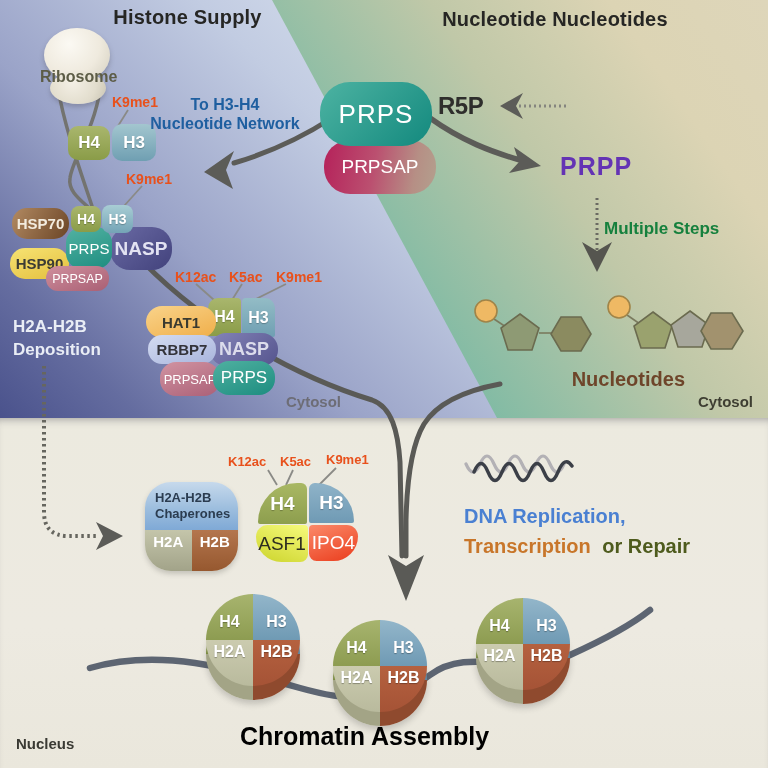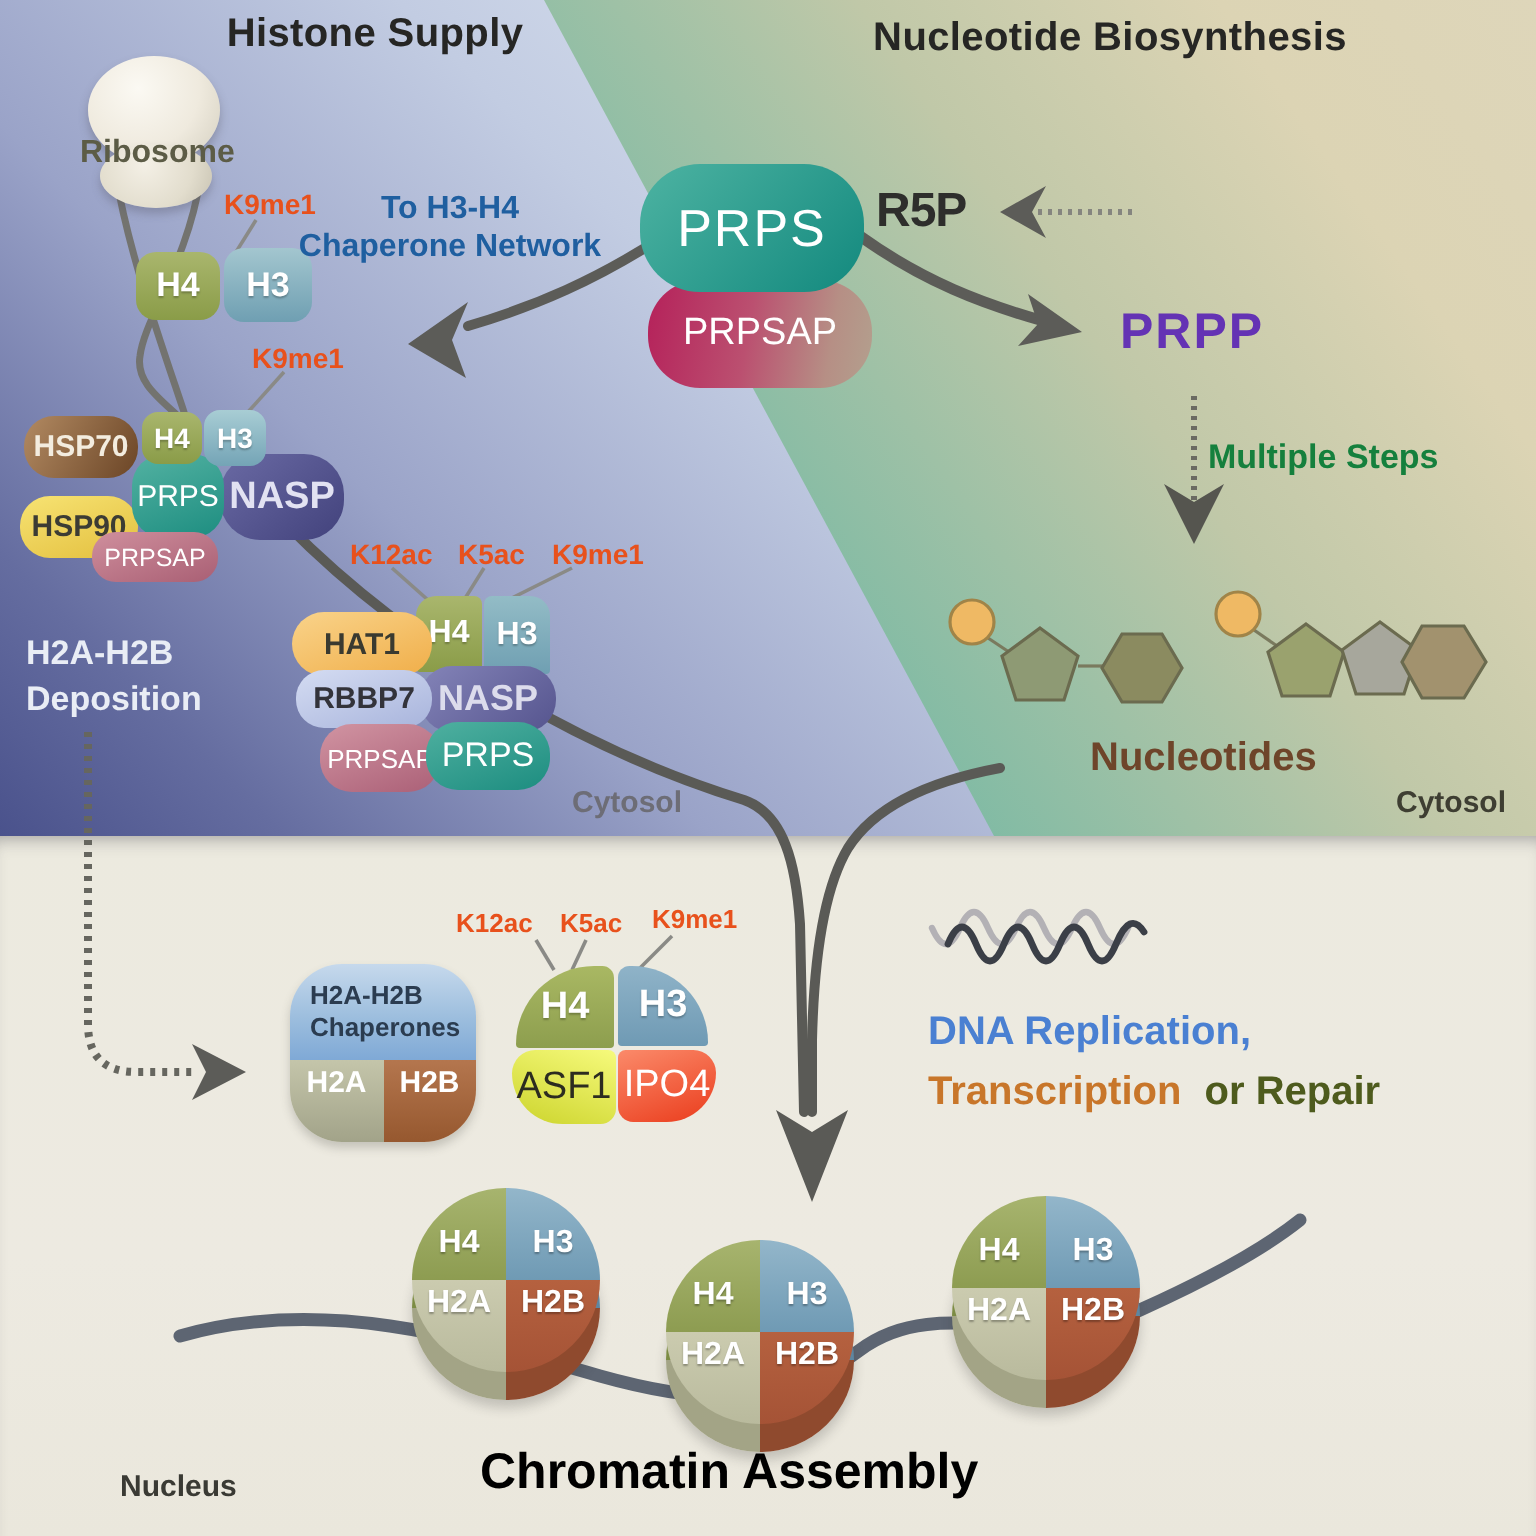--- a/index.html
+++ b/index.html
@@ -133,41 +133,41 @@
 
     <g fill="none" stroke-linecap="round">
       <path d="M466 464 Q473 480 480 464 T494 464 T508 464 T522 464 T536 464 T550 464 T564 464" stroke="#b3b1b5" stroke-width="3.2"></path>
       <path d="M474 472 Q481 455 488 472 T502 472 T516 472 T530 472 T544 472 T558 472 T572 466" stroke="#3b3f47" stroke-width="3.4"></path>
     </g>
 
     <path d="M90 668 C 160 648, 230 668, 300 688 C 350 702, 390 705, 430 675 C 470 645, 520 678, 570 655 C 610 637, 635 622, 650 610" stroke="#5d6572" stroke-width="6.5" fill="none" stroke-linecap="round"></path>
   </svg>
 
   <div class="abs ttl" style="left:100px;top:6px;width:175px;">Histone Supply</div>
-  <div class="abs ttl" style="left:425px;top:8px;width:260px;">Nucleotide Biosynthesis</div>
+  <div class="abs ttl" style="left:425px;top:8px;width:260px;">Nucleotide Nucleotides</div>
 
   <div class="ribo-top"></div>
   <div class="ribo-bot"></div>
   <div class="abs" style="left:40px;top:68px;width:76px;text-align:center;font-size:16px;font-weight:700;color:#5c5c46;">Ribosome</div>
   <div class="abs klabel" style="left:112px;top:94px;">K9me1</div>
   <div class="tab" style="left:68px;top:126px;width:42px;height:34px;border-radius:10px;font-size:17px;background:linear-gradient(180deg,#a9b66d,#8a9c48);">H4</div>
   <div class="tab" style="left:112px;top:124px;width:44px;height:37px;border-radius:10px;font-size:17px;background:linear-gradient(180deg,#a3c6cf,#6f9fb2);">H3</div>
 
   <div class="abs note" style="left:145px;top:96px;width:160px;font-size:16px;color:#1f5fa0;">
     <div>To H3-H4</div>
-    <div>Chaperone Network</div>
+    <div>Nucleotide Network</div>
   </div>
 
   <div class="pill" style="left:324px;top:140px;width:112px;height:54px;border-radius:26px;font-size:19px;background:linear-gradient(100deg,#b5215a 0%,#bb5070 45%,#b68f85 80%,#b3a08e 100%);">PRPSAP</div>
   <div class="pill" style="left:320px;top:82px;width:112px;height:64px;border-radius:30px;font-size:26px;letter-spacing:1px;background:linear-gradient(135deg,#4db3a2,#13897e);">PRPS</div>
 
   <div class="abs" style="left:438px;top:92px;font-size:24px;font-weight:800;color:#2e2e2c;letter-spacing:-.5px;">R5P</div>
   <div class="abs" style="left:560px;top:152px;font-size:25px;font-weight:800;color:#6433b4;letter-spacing:1px;">PRPP</div>
   <div class="abs" style="left:604px;top:219px;font-size:17px;font-weight:800;color:#15803d;">Multiple Steps</div>
-  <div class="abs" style="left:545px;top:368px;width:140px;text-align:left;font-size:20px;font-weight:800;color:#6e452a;">Nucleotides</div>
+  <div class="abs" style="left:545px;top:368px;width:140px;text-align:right;font-size:20px;font-weight:800;color:#6e452a;">Nucleotides</div>
   <div class="abs" style="left:698px;top:393px;font-size:15px;font-weight:700;color:#3e3e32;">Cytosol</div>
   <div class="abs" style="left:286px;top:393px;font-size:15px;font-weight:600;color:#6d6d76;">Cytosol</div>
 
   <div class="abs klabel" style="left:126px;top:171px;">K9me1</div>
   <div class="pill" style="left:12px;top:208px;width:57px;height:31px;border-radius:15px;font-size:15px;font-weight:700;color:#f3ecdf;background:linear-gradient(120deg,#b28a62,#6b4526);">HSP70</div>
   <div class="pill" style="left:10px;top:248px;width:59px;height:31px;border-radius:15px;font-size:15px;font-weight:700;color:#3c3c34;background:linear-gradient(160deg,#f7e373,#e3bf3e);">HSP90</div>
   <div class="pill" style="left:110px;top:227px;width:62px;height:43px;border-radius:20px;font-size:19px;font-weight:600;color:#e2e2f2;background:linear-gradient(140deg,#6a6aa4,#42427c);">NASP</div>
   <div class="pill" style="left:66px;top:227px;width:46px;height:42px;border-radius:16px;font-size:15px;background:linear-gradient(160deg,#53b2a2,#1d8d80);">PRPS</div>
   <div class="pill" style="left:46px;top:266px;width:63px;height:25px;border-radius:12px;font-size:12.5px;background:linear-gradient(160deg,#cf8f9d,#a95f74);">PRPSAP</div>
   <div class="tab" style="left:71px;top:206px;width:30px;height:26px;border-radius:8px;font-size:14px;background:linear-gradient(180deg,#a9b66d,#8a9c48);">H4</div>
@@ -251,15 +251,15 @@
       </div>
     <div class="face">
       <div class="q qt fh4">H4</div>
       <div class="q qt fh3">H3</div>
       <div class="q qb fh2a">H2A</div>
       <div class="q qb fh2b">H2B</div>
     </div>
   </div>
 
   <div class="abs" style="left:240px;top:722px;width:310px;text-align:left;font-size:25px;font-weight:700;color:#000000;">Chromatin Assembly</div>
-  <div class="abs" style="left:16px;top:735px;font-size:15px;font-weight:700;color:#3a3a34;margin-left:44px;">Nucleus</div>
+  <div class="abs" style="left:16px;top:735px;font-size:15px;font-weight:700;color:#3a3a34;">Nucleus</div>
 
 </div>
 
 </body></html>

